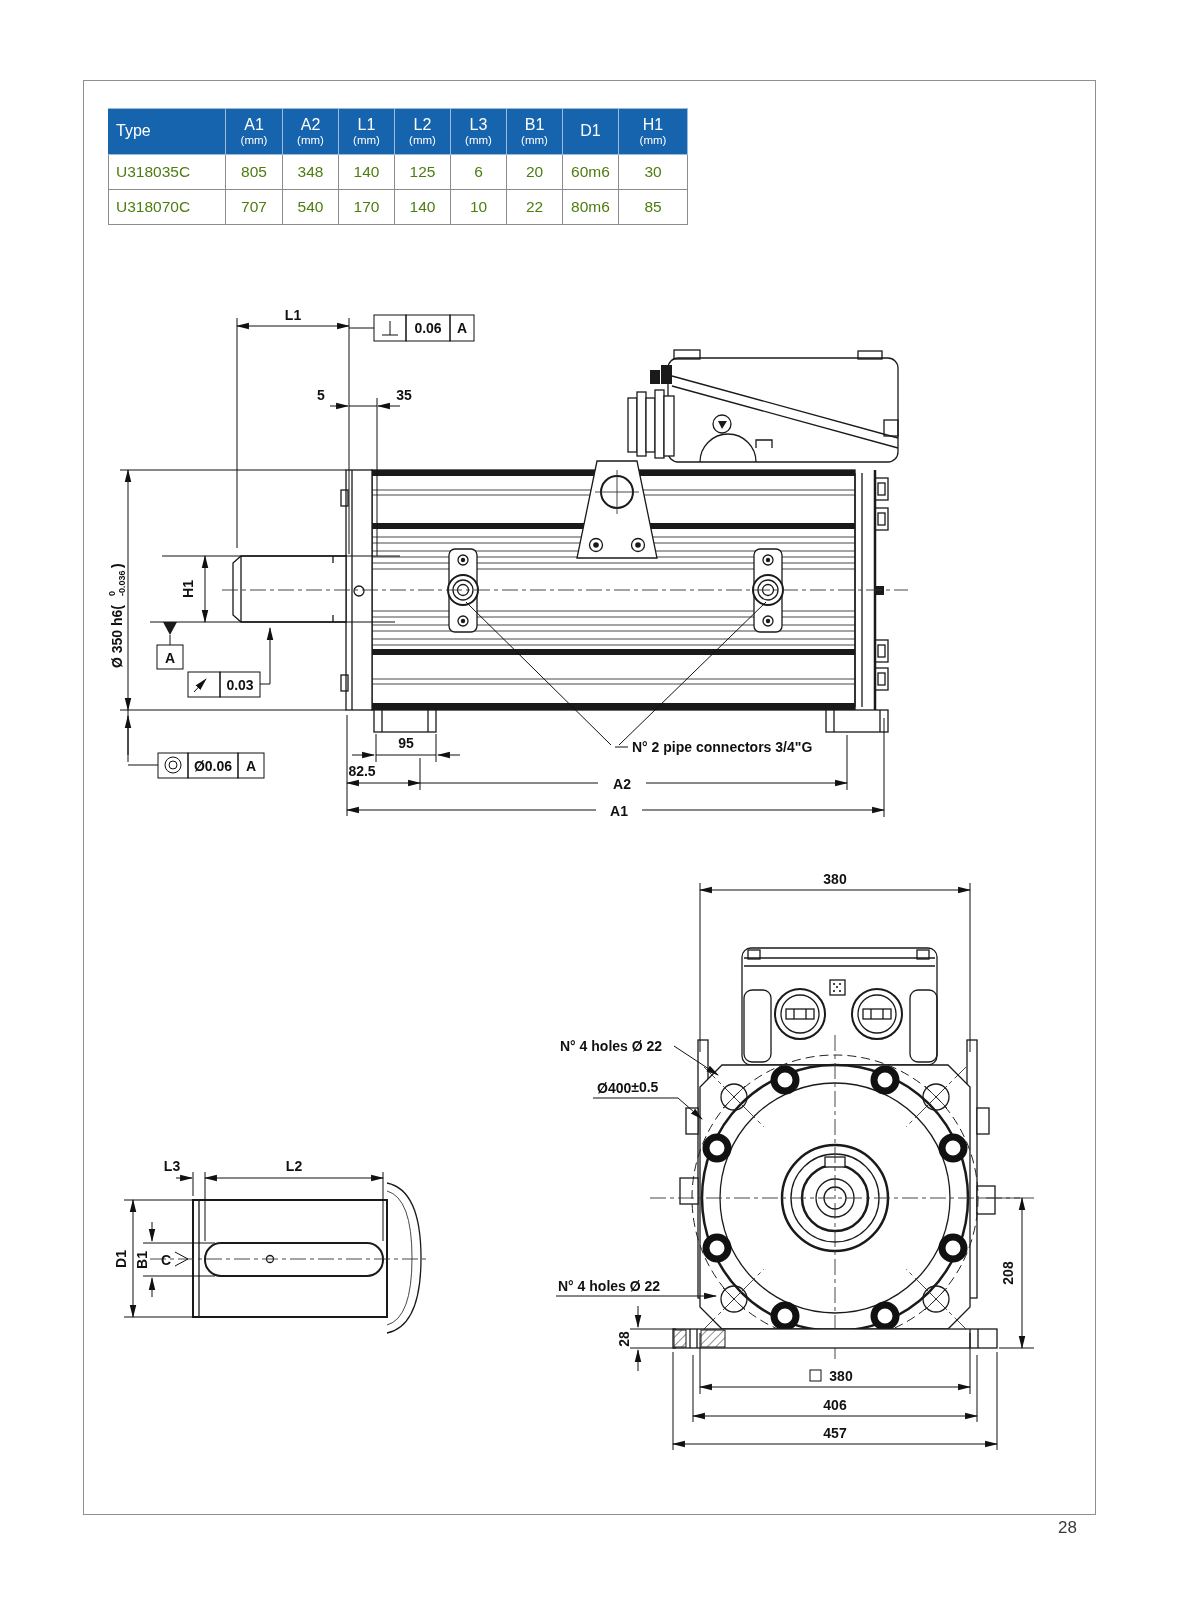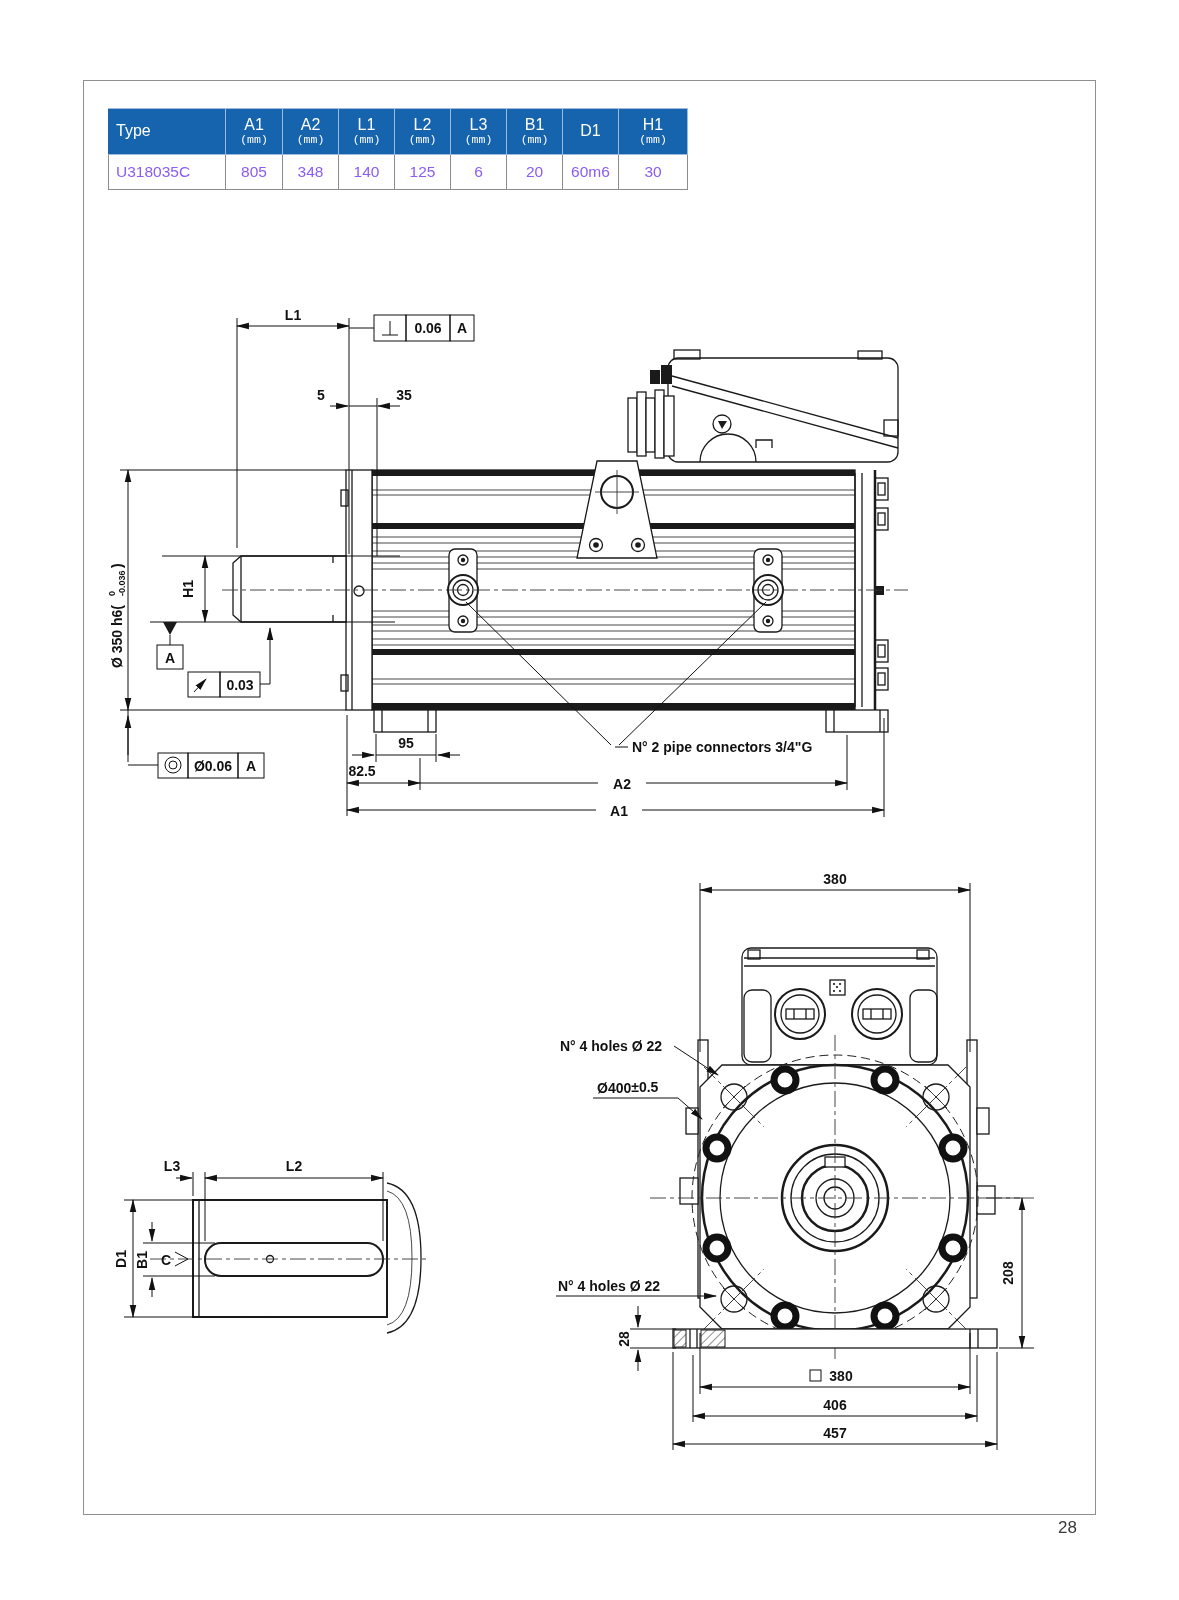--- a/index.html
+++ b/index.html
@@ -8,22 +8,22 @@
   #frame{position:absolute;left:83px;top:80px;width:1011px;height:1433px;
          border:1px solid #8f8f8f;}
   #pagenum{position:absolute;left:1040px;top:1518px;width:55px;text-align:center;
            font-size:17px;color:#3a3a3a;}
   table.dim-table{position:absolute;left:108px;top:108px;border-collapse:collapse;
         table-layout:fixed;}
   table.dim-table th{background:#1663ae;color:#fff;font-weight:normal;font-size:16px;
         line-height:1.05;padding:4px 2px;border:1px solid #9dbadb;height:37px;
         vertical-align:middle;text-align:center;}
   table.dim-table th.first{text-align:left;padding-left:7px;border-left:1px solid #1663ae;}
-  table.dim-table th .sub{display:block;font-size:11.5px;font-family:Liberation Mono, monospace;}
-  table.dim-table td{border:1px solid #8c8c8c;font-size:15.5px;color:#8b5cf6;
+  table.dim-table th .sub{display:block;font-size:11.5px;}
+  table.dim-table td{border:1px solid #8c8c8c;font-size:15.5px;color:#4d7c0f;
         text-align:center;height:32px;background:#fff;}
   table.dim-table td.first{text-align:left;padding-left:7px;}
   svg{position:absolute;left:0;top:0;}
   svg text{font-family:"Liberation Sans","DejaVu Sans",sans-serif;
            font-weight:bold;font-size:14px;fill:#111;stroke:none;}
   svg text.sm{font-size:9px;}
   .ln{fill:none;stroke:#1a1a1a;stroke-width:1.3;}
   .thick{fill:none;stroke:#1a1a1a;stroke-width:2.5;}
   .thin{fill:none;stroke:#333;stroke-width:0.9;}
   .dim{fill:none;stroke:#111;stroke-width:1;}
@@ -59,20 +59,31 @@
           <td class="first">U318035C</td>
           <td>805</td>
           <td>348</td>
           <td>140</td>
           <td>125</td>
           <td>6</td>
           <td>20</td>
           <td>60m6</td>
           <td>30</td>
         </tr>
+        <tr>
+          <td class="first">U318070C</td>
+          <td>707</td>
+          <td>540</td>
+          <td>170</td>
+          <td>140</td>
+          <td>10</td>
+          <td>22</td>
+          <td>80m6</td>
+          <td>85</td>
+        </tr>
       </tbody>
   </table>
 
   <svg width="1179" height="1600" viewBox="0 0 1179 1600">
     <defs>
       <marker id="ah" viewBox="0 0 12 8" markerWidth="13" markerHeight="9" refX="11" refY="4" orient="auto-start-reverse">
         <path d="M0 1 L12 4 L0 7 Z" fill="#111"></path>
       </marker>
       <pattern id="hatch" width="6" height="6" patternUnits="userSpaceOnUse" patternTransform="rotate(45)">
         <line x1="0" y1="0" x2="0" y2="6" stroke="#444" stroke-width="1.2"></line>

